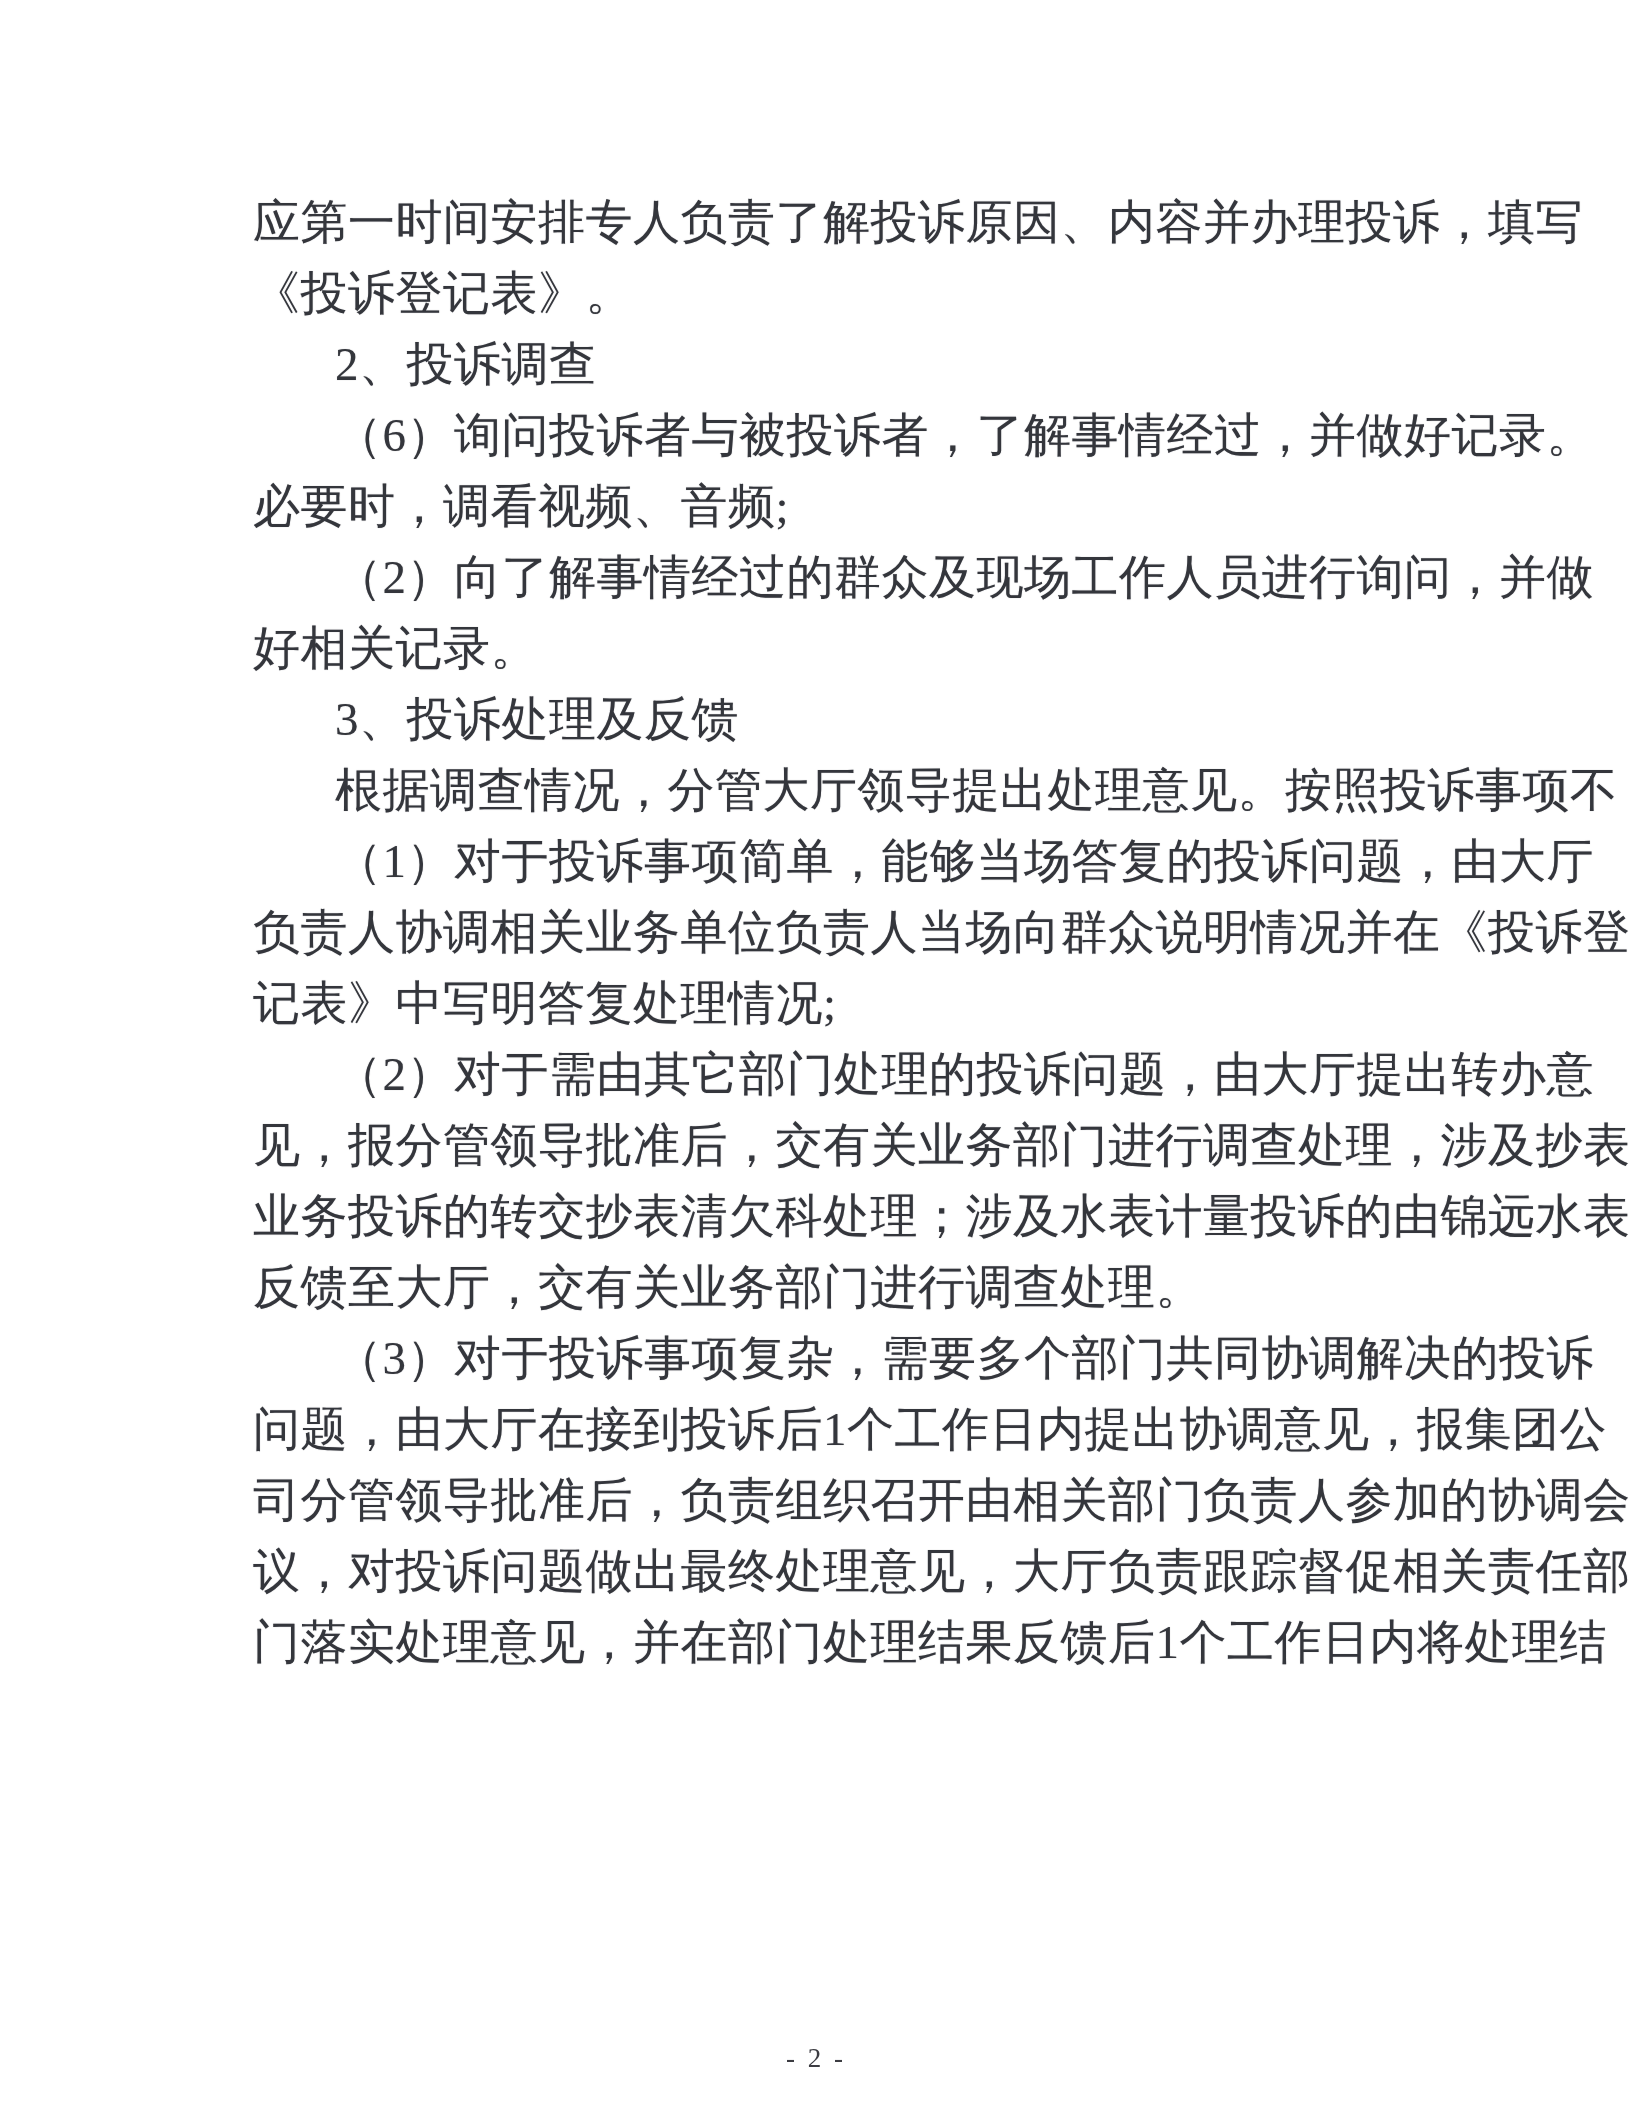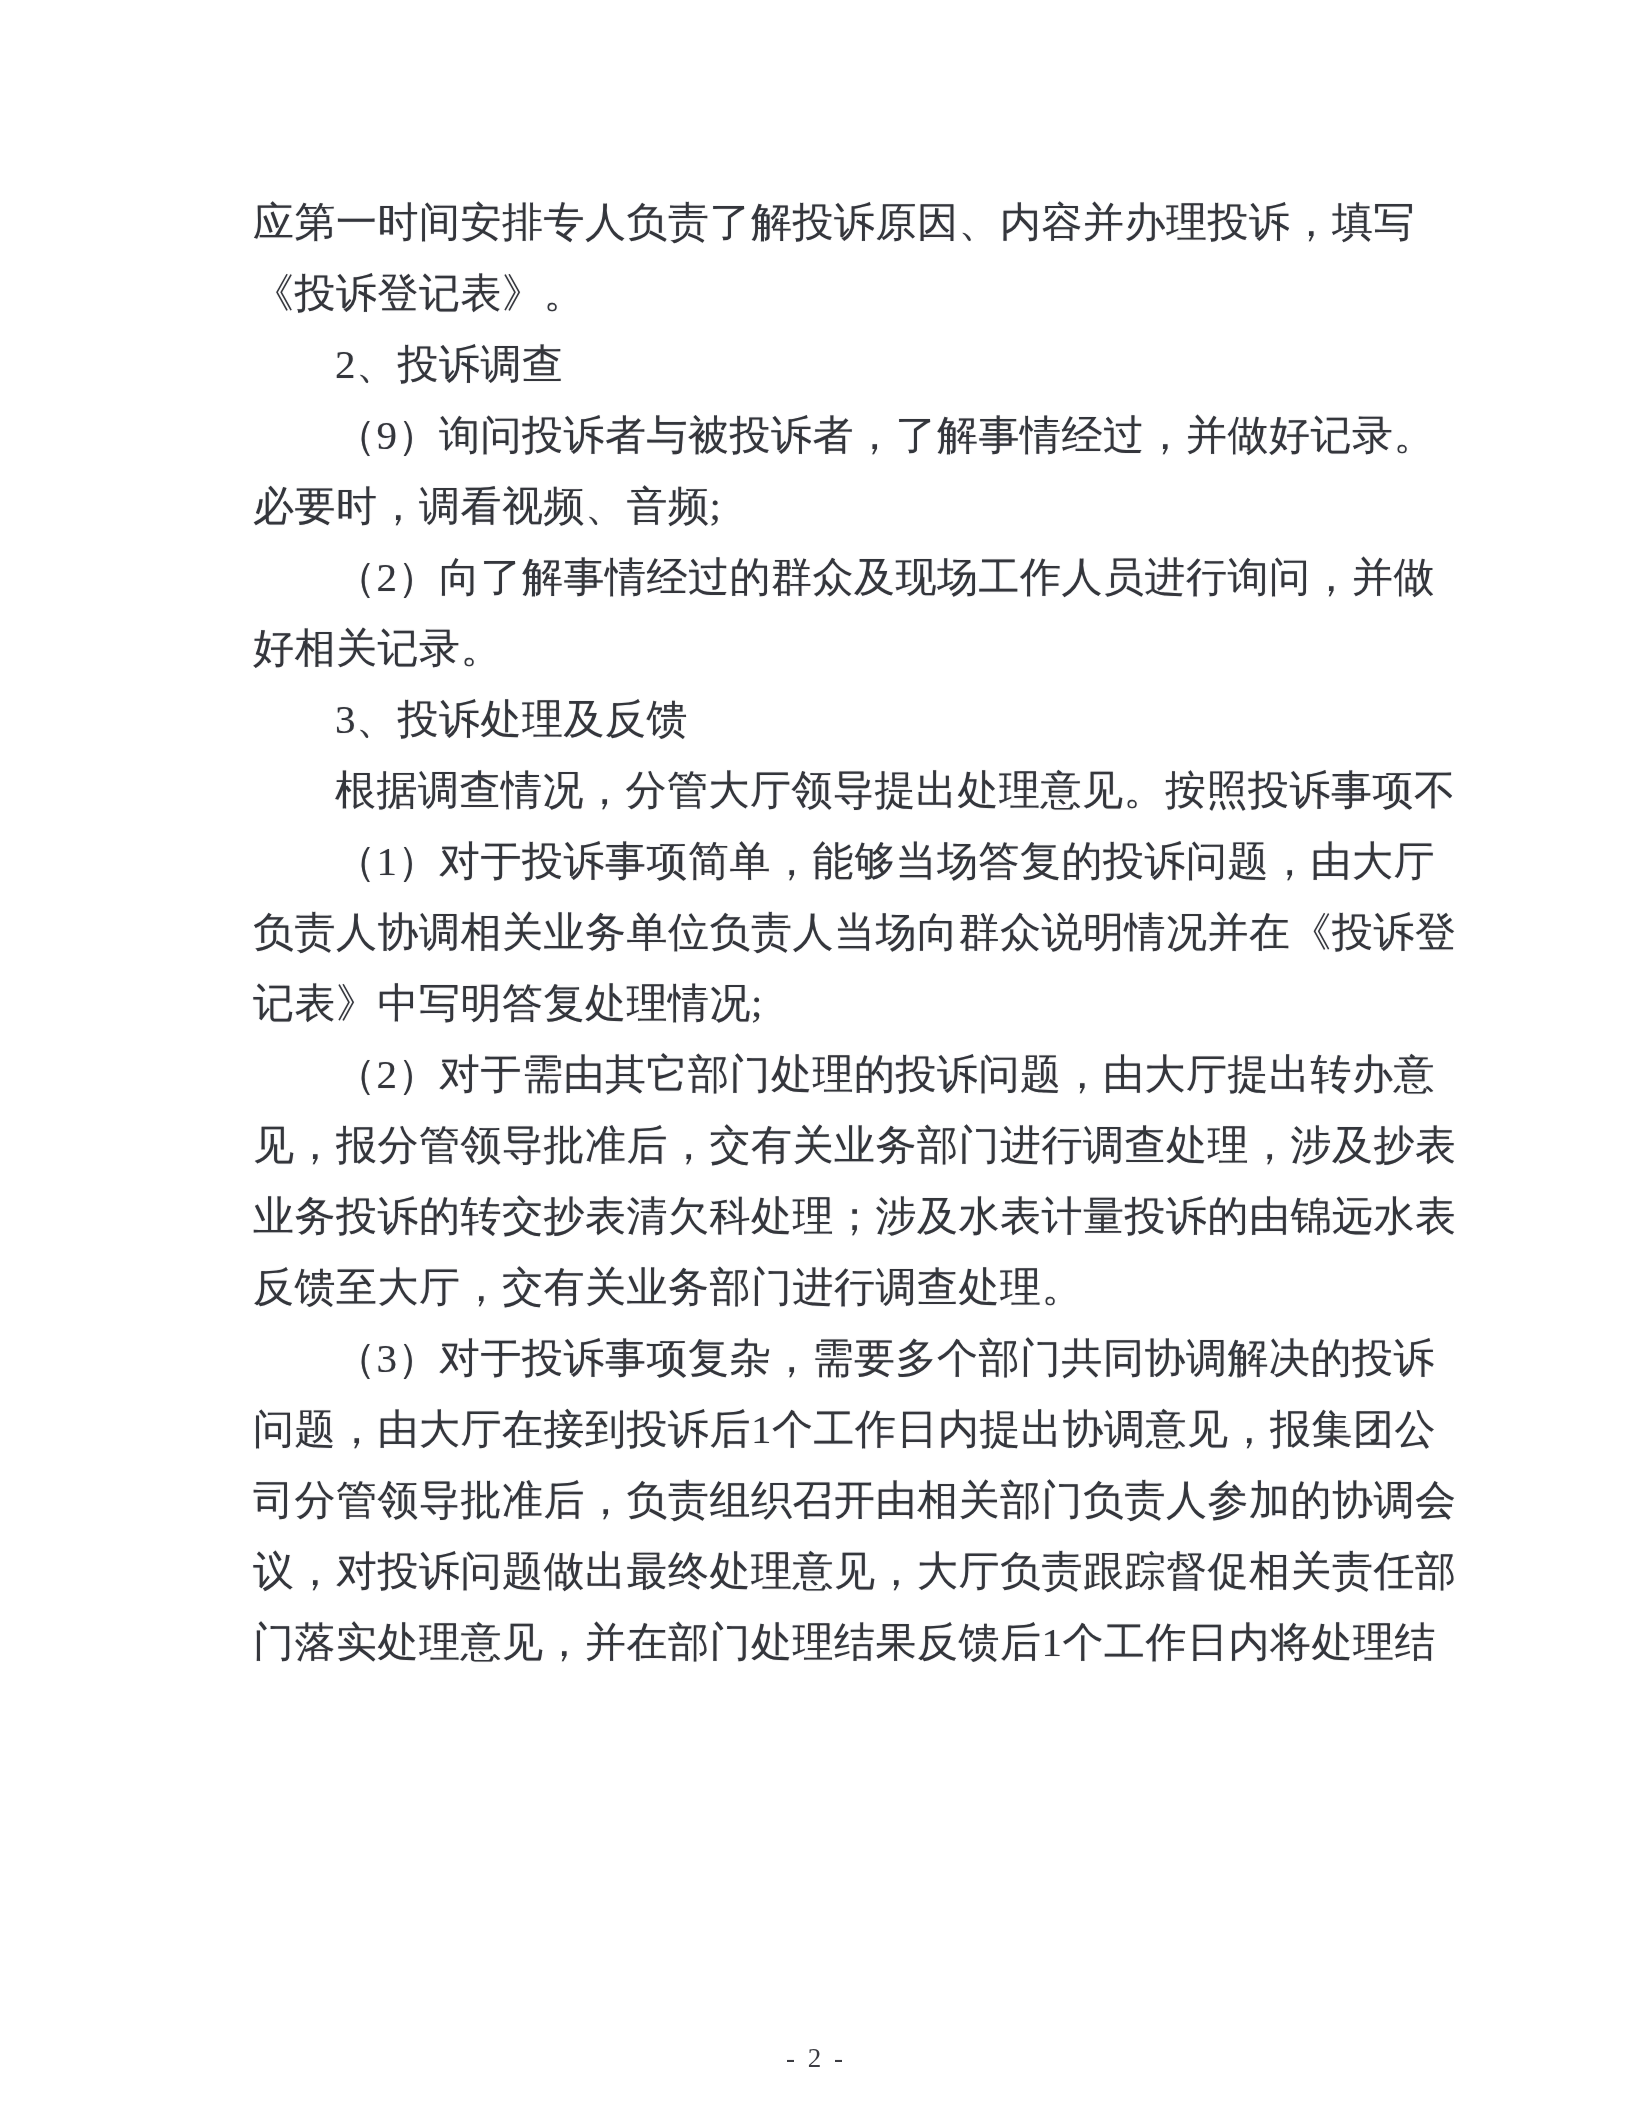--- a/index.html
+++ b/index.html
@@ -13,21 +13,21 @@
     height: 2112px;
     background: #ffffff;
     overflow: hidden;
     font-family: "Liberation Serif", "DejaVu Serif", serif;
   }
   .doc-body {
     position: absolute;
     left: 253px;
     top: 187px;
     width: 1165px;
-    font-size: 41px;
+    font-size: 47px;
     line-height: 71px;
     color: #34363c;
     text-shadow: 0 0 1px rgba(70, 72, 80, 0.45);
     letter-spacing: 0.5px;
   }
   .para {
     margin: 0;
     padding: 0;
   }
   .line {
@@ -55,21 +55,21 @@
 <div class="page">
   <div class="doc-body">
       <div class="para">
         <div class="line">应第一时间安排专人负责了解投诉原因、内容并办理投诉，填写</div>
         <div class="line">《投诉登记表》。</div>
       </div>
       <div class="para">
         <div class="line indent">2、投诉调查</div>
       </div>
       <div class="para">
-        <div class="line indent">（9）询问投诉者与被投诉者，了解事情经过，并做好记录。</div>
+        <div class="line indent">（6）询问投诉者与被投诉者，了解事情经过，并做好记录。</div>
         <div class="line">必要时，调看视频、音频;</div>
       </div>
       <div class="para">
         <div class="line indent">（2）向了解事情经过的群众及现场工作人员进行询问，并做</div>
         <div class="line">好相关记录。</div>
       </div>
       <div class="para">
         <div class="line indent">3、投诉处理及反馈</div>
       </div>
       <div class="para">

